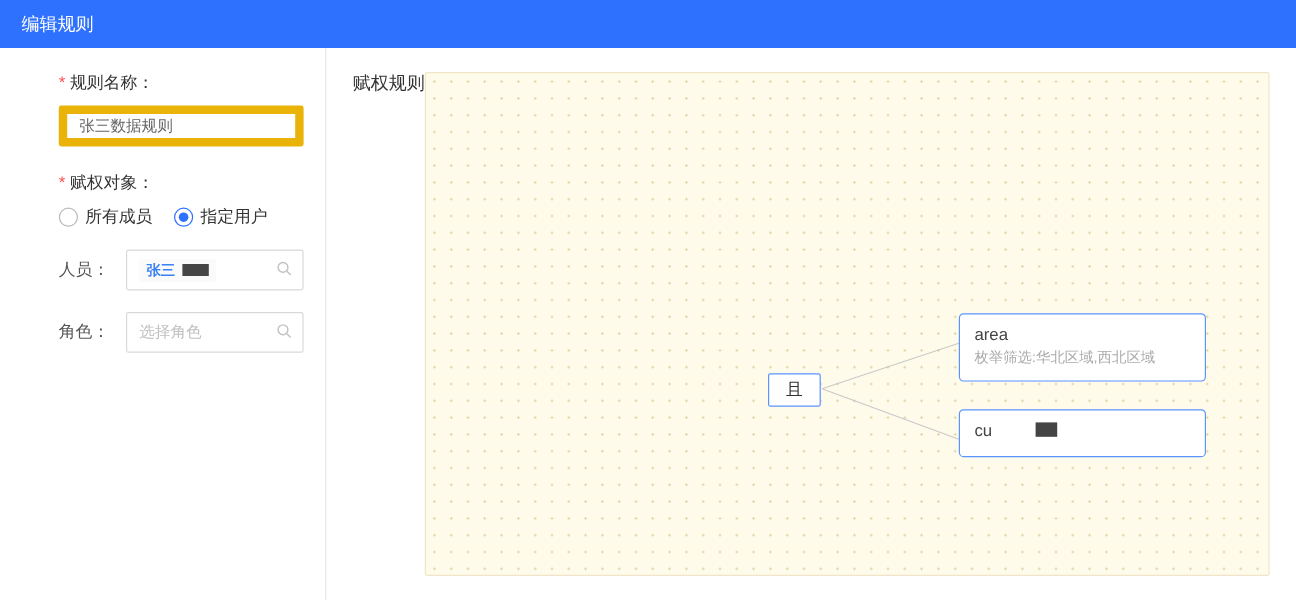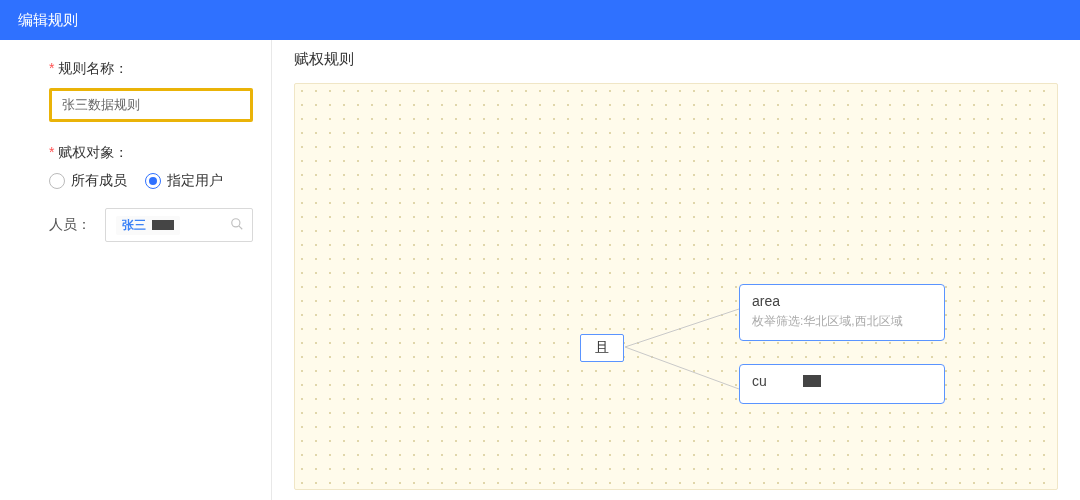--- a/index.html
+++ b/index.html
@@ -35,21 +35,21 @@
     font-size: 14px;
     color: #333;
   }
   .required::before {
     content: "* ";
     color: #ff5050;
   }
   .text-input {
     width: 100%;
     height: 34px;
-    border: 3px solid #eab308;
+    border: 7px solid #eab308;
     border-radius: 2px;
     padding: 0 10px;
     font-size: 13px;
     color: #666;
   }
   .radio-group {
     display: flex;
     gap: 18px;
     align-items: center;
   }
@@ -109,23 +109,23 @@
     margin-left: 6px;
   }
   .select-box .search-icon {
     position: absolute;
     right: 8px;
     color: #c0c0c0;
     font-size: 14px;
   }
   .main {
     flex: 1;
-    padding: 10px 22px;
-    display: flex;
-    flex-direction: column;
+    padding: 20px 22px;
+    display: flex;
+    flex-direction: row;
   }
   .section-title {
     font-size: 15px;
     color: #333;
     margin-bottom: 14px;
   }
   .canvas {
     flex: 1;
     background: #FFFBEB;
     border: 1px solid #f0e6c6;
@@ -198,20 +198,32 @@
           </span>
           <span class="search-icon">
             <svg width="14" height="14" viewBox="0 0 24 24" fill="none" stroke="currentColor" stroke-width="2">
                 <circle cx="10" cy="10" r="7"></circle>
                 <line x1="21" y1="21" x2="15.5" y2="15.5"></line>
               </svg>
           </span>
         </div>
       </div>
 
+      <div class="inline-field">
+        <span class="inline-label">角色：</span>
+        <div class="select-box">
+          <span class="placeholder">选择角色</span>
+          <span class="search-icon">
+            <svg width="14" height="14" viewBox="0 0 24 24" fill="none" stroke="currentColor" stroke-width="2">
+                <circle cx="10" cy="10" r="7"></circle>
+                <line x1="21" y1="21" x2="15.5" y2="15.5"></line>
+              </svg>
+          </span>
+        </div>
+      </div>
     </div>
 
   </div>
 
   <div class="main">
     <div class="section-title">赋权规则</div>
     <div class="canvas">
 
       <svg class="edges">
         <line x1="330" y1="263" x2="444" y2="225"></line>

